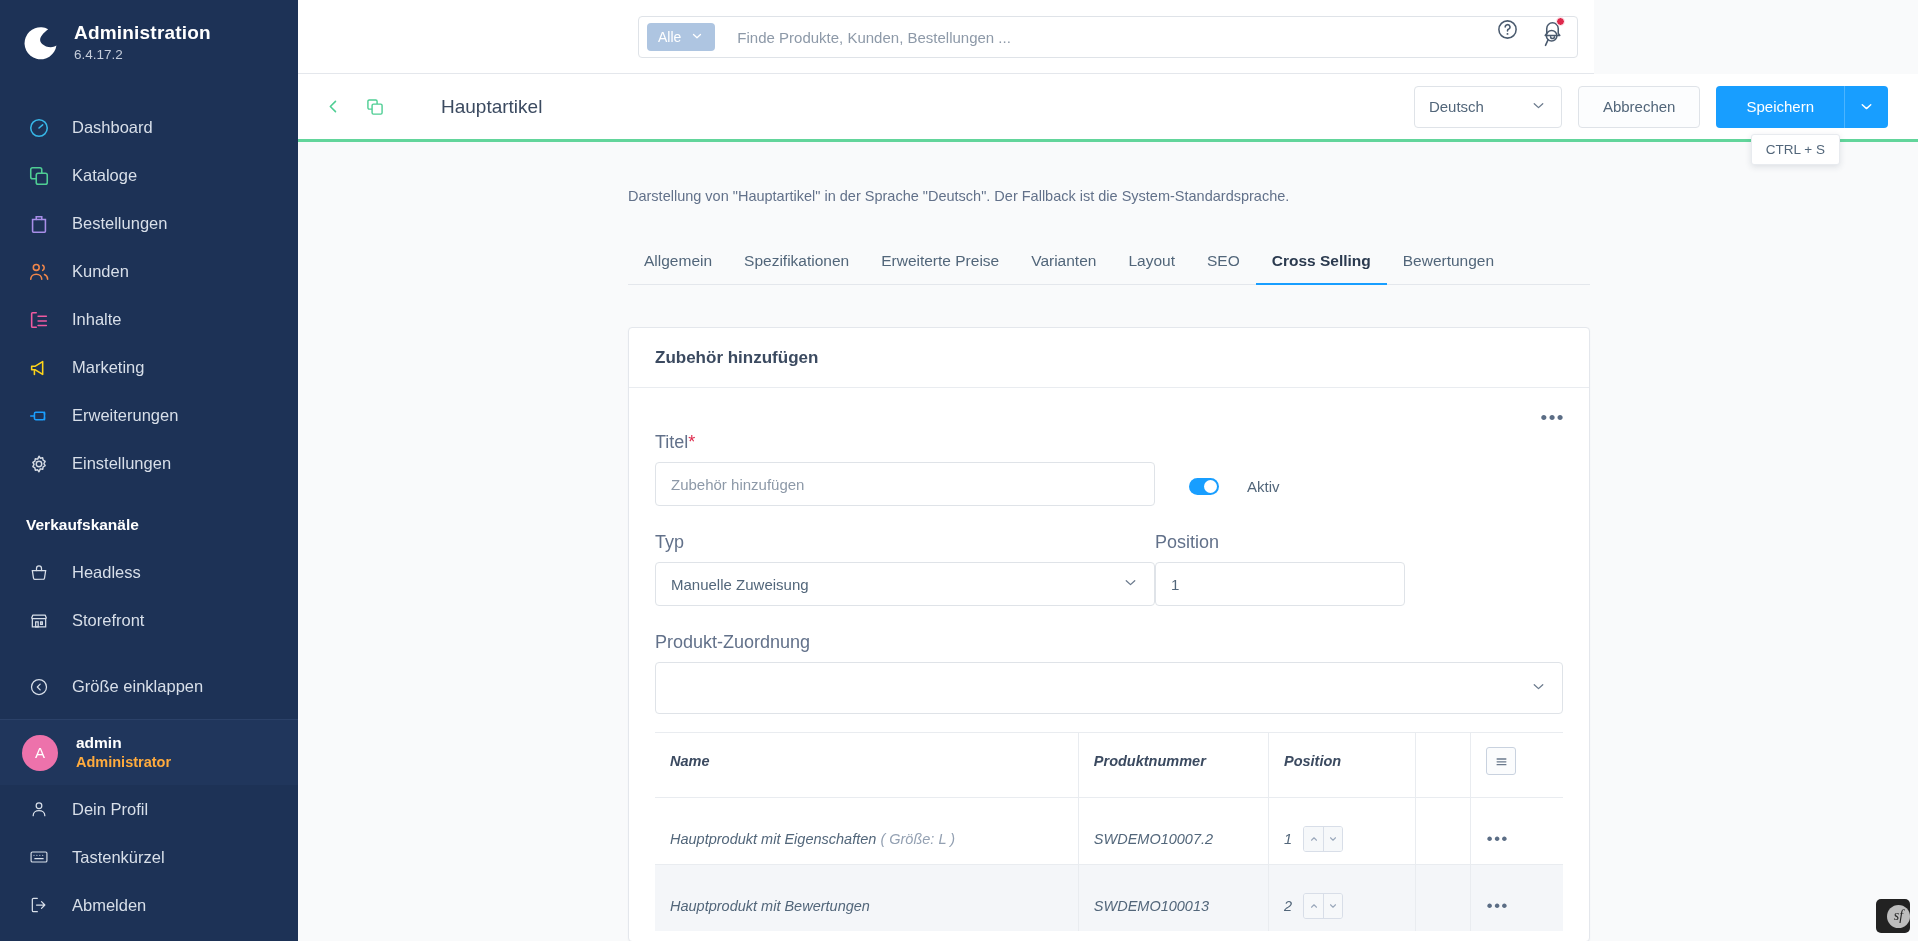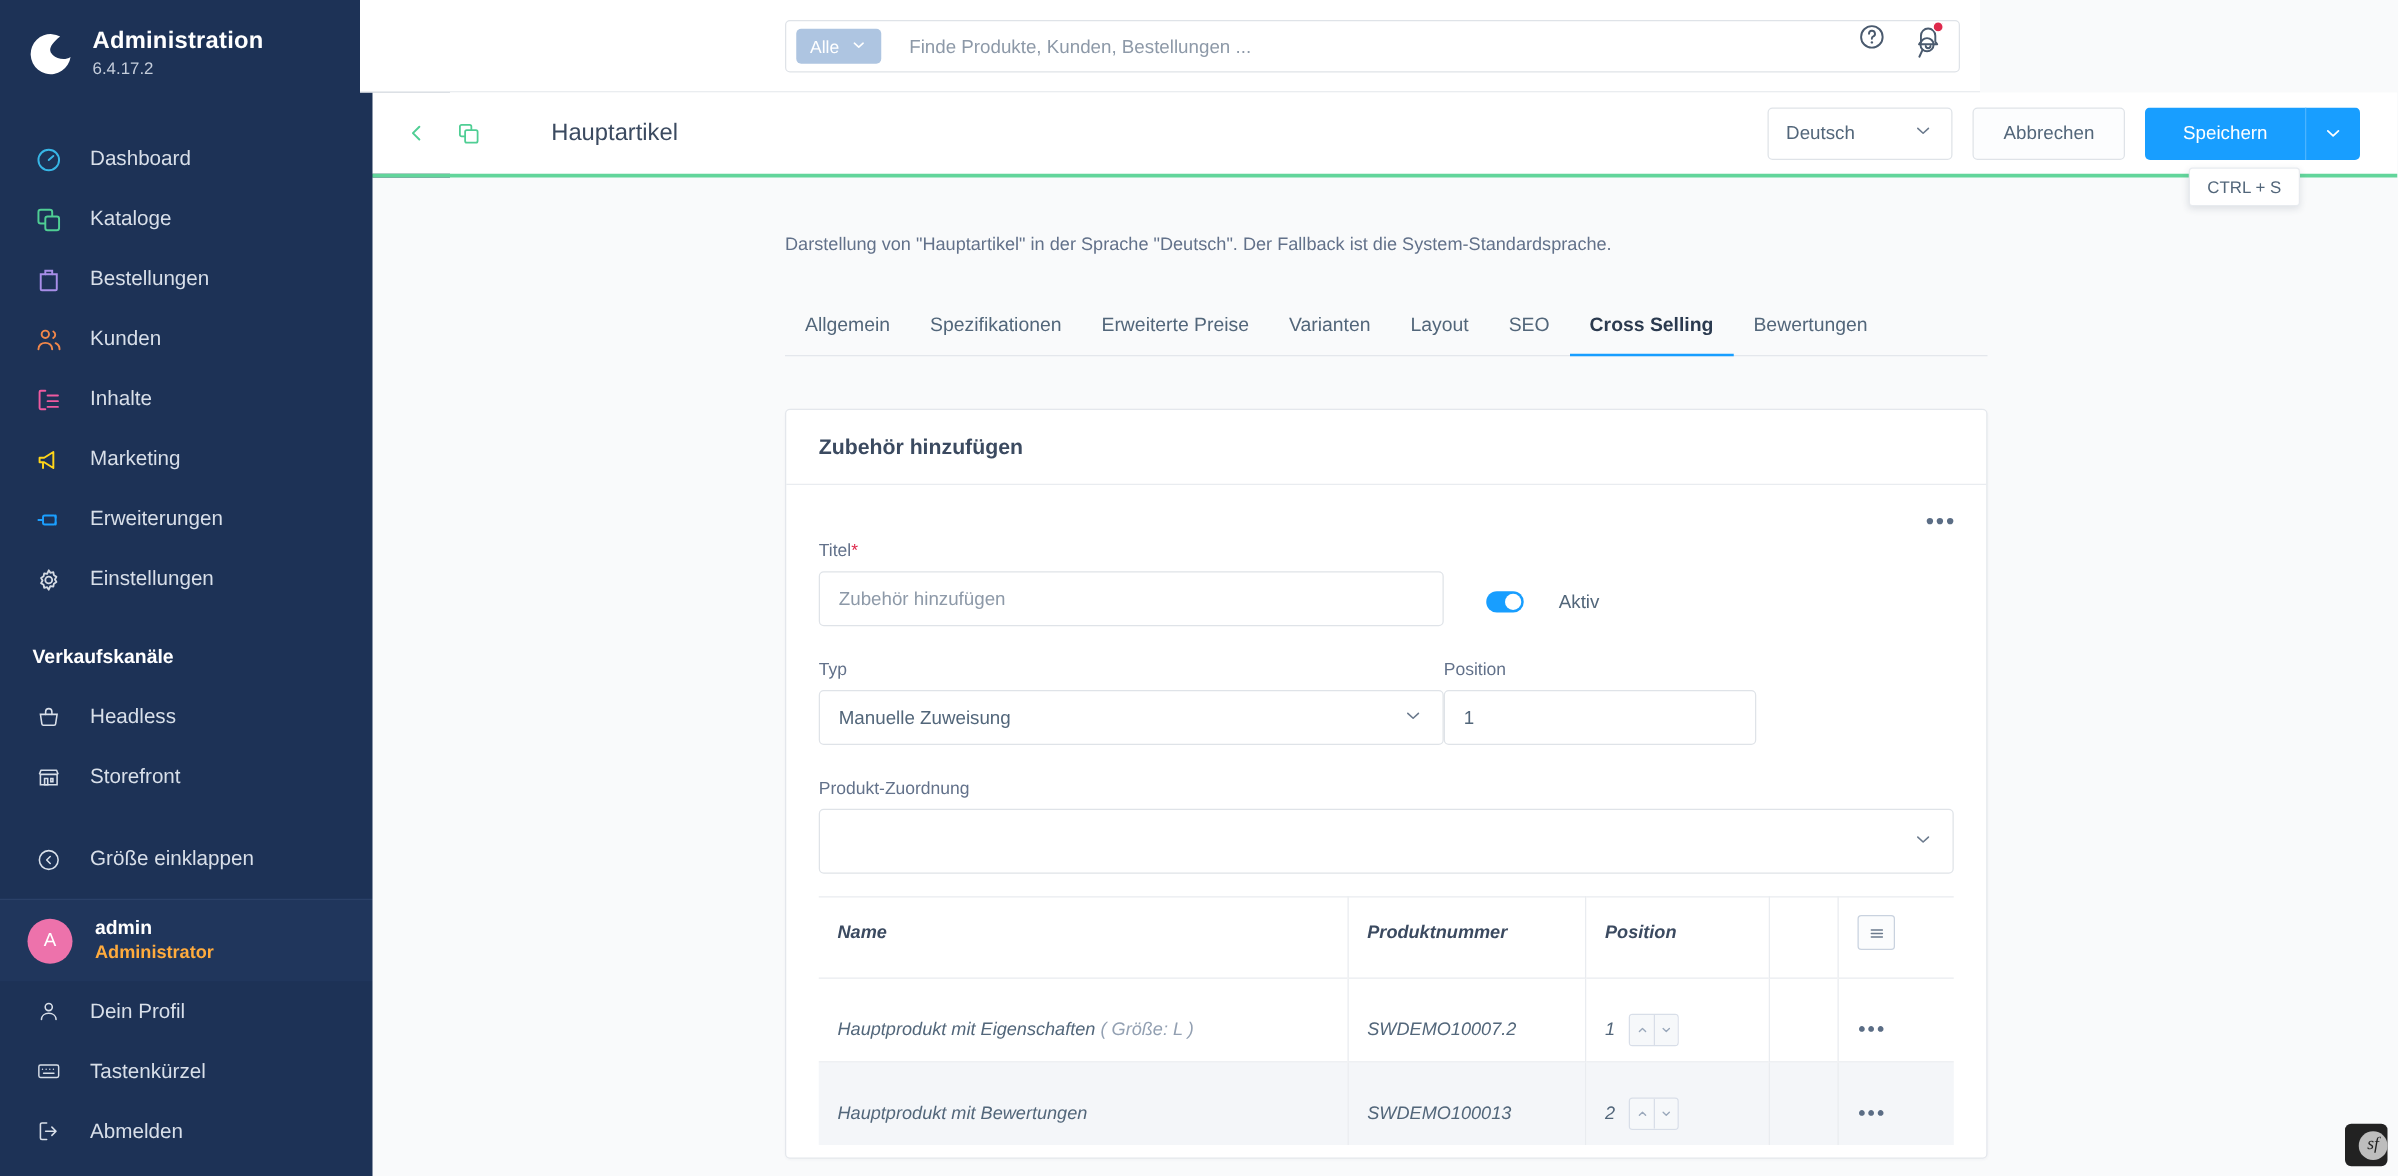--- a/index.html
+++ b/index.html
@@ -62,21 +62,21 @@
     background: #ed72ab; color: #fff;
     display: flex; align-items: center; justify-content: center;
     font-size: 15px; margin-right: 18px; flex: none;
   }
   .sb-user-name { color: #fff; font-size: 15.5px; font-weight: bold; line-height: 1.25; }
   .sb-user-role { color: #ffab3d; font-size: 14.5px; font-weight: bold; line-height: 1.3; }
   .sb-user-caret { position: absolute; right: 28px; color: #c9d2e0; }
 
   
   .topbar {
-    position: absolute; left: 288px; top: 0;
+    position: absolute; left: 298px; top: 0;
     width: 1296px; height: 74px;
     background: #fff; border-bottom: 1px solid #e4e7ec;
     display: flex; align-items: center; justify-content: center;
   }
   .search-wrap {
     position: absolute; left: 340px; top: 16px;
     width: 940px; height: 42px;
     border: 1px solid #dfe3e8; border-radius: 4px;
     background: #fff; display: flex; align-items: center;
     padding: 0 8px 0 8px;
@@ -197,21 +197,21 @@
   .card-head h3 { font-size: 17px; color: #3b4a60; font-weight: bold; }
   .card-body { padding: 20px 26px 10px 26px; position: relative; }
 
   .ctx-dots {
     position: absolute; right: 24px; top: 20px;
     color: #5b6d85; font-size: 19px; letter-spacing: 1.5px;
     cursor: pointer; line-height: 1; user-select: none;
   }
 
   .field-label {
-    font-size: 14px; color: #62718a; margin-bottom: 9px; display: block;
+    font-size: 18px; color: #62718a; margin-bottom: 9px; display: block;
   }
   .req { color: #de294c; }
   .inp {
     height: 44px; width: 100%;
     border: 1px solid #dfe3e8; border-radius: 4px; background: #fff;
     padding: 0 15px; font-size: 15px; color: #52667a;
     font-family: "Liberation Sans", sans-serif; outline: none;
   }
   .inp::placeholder { color: #8d99a8; }
   .sel {

